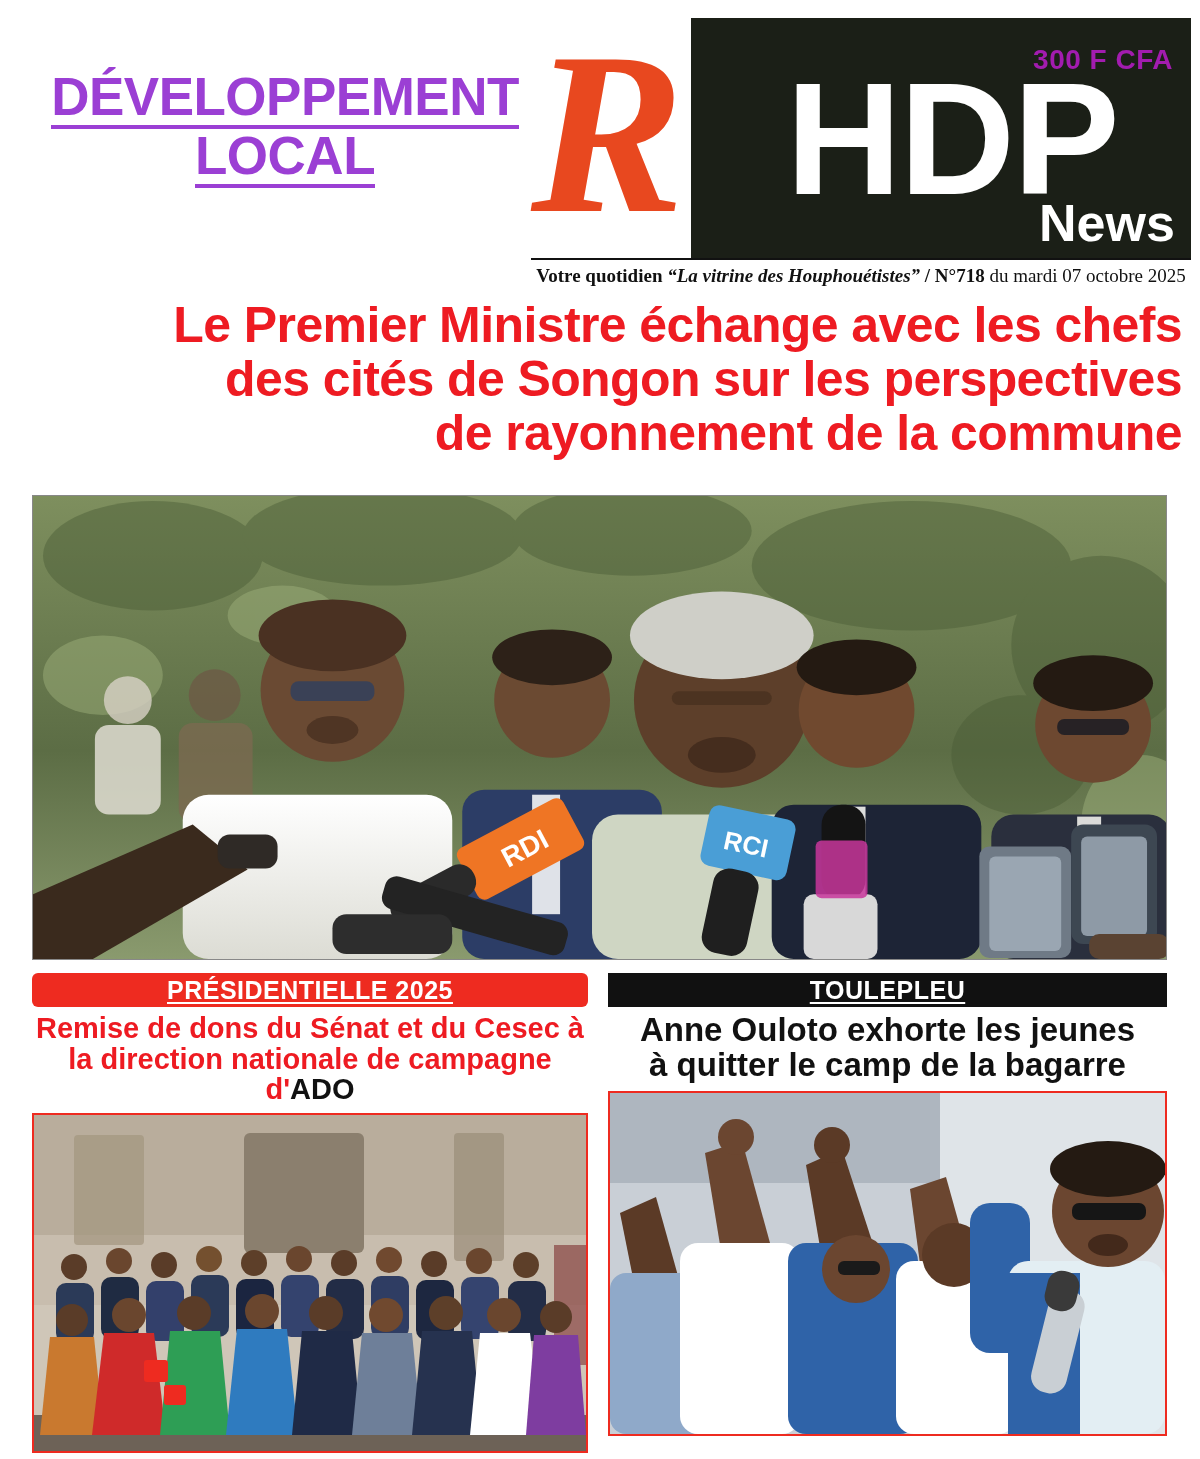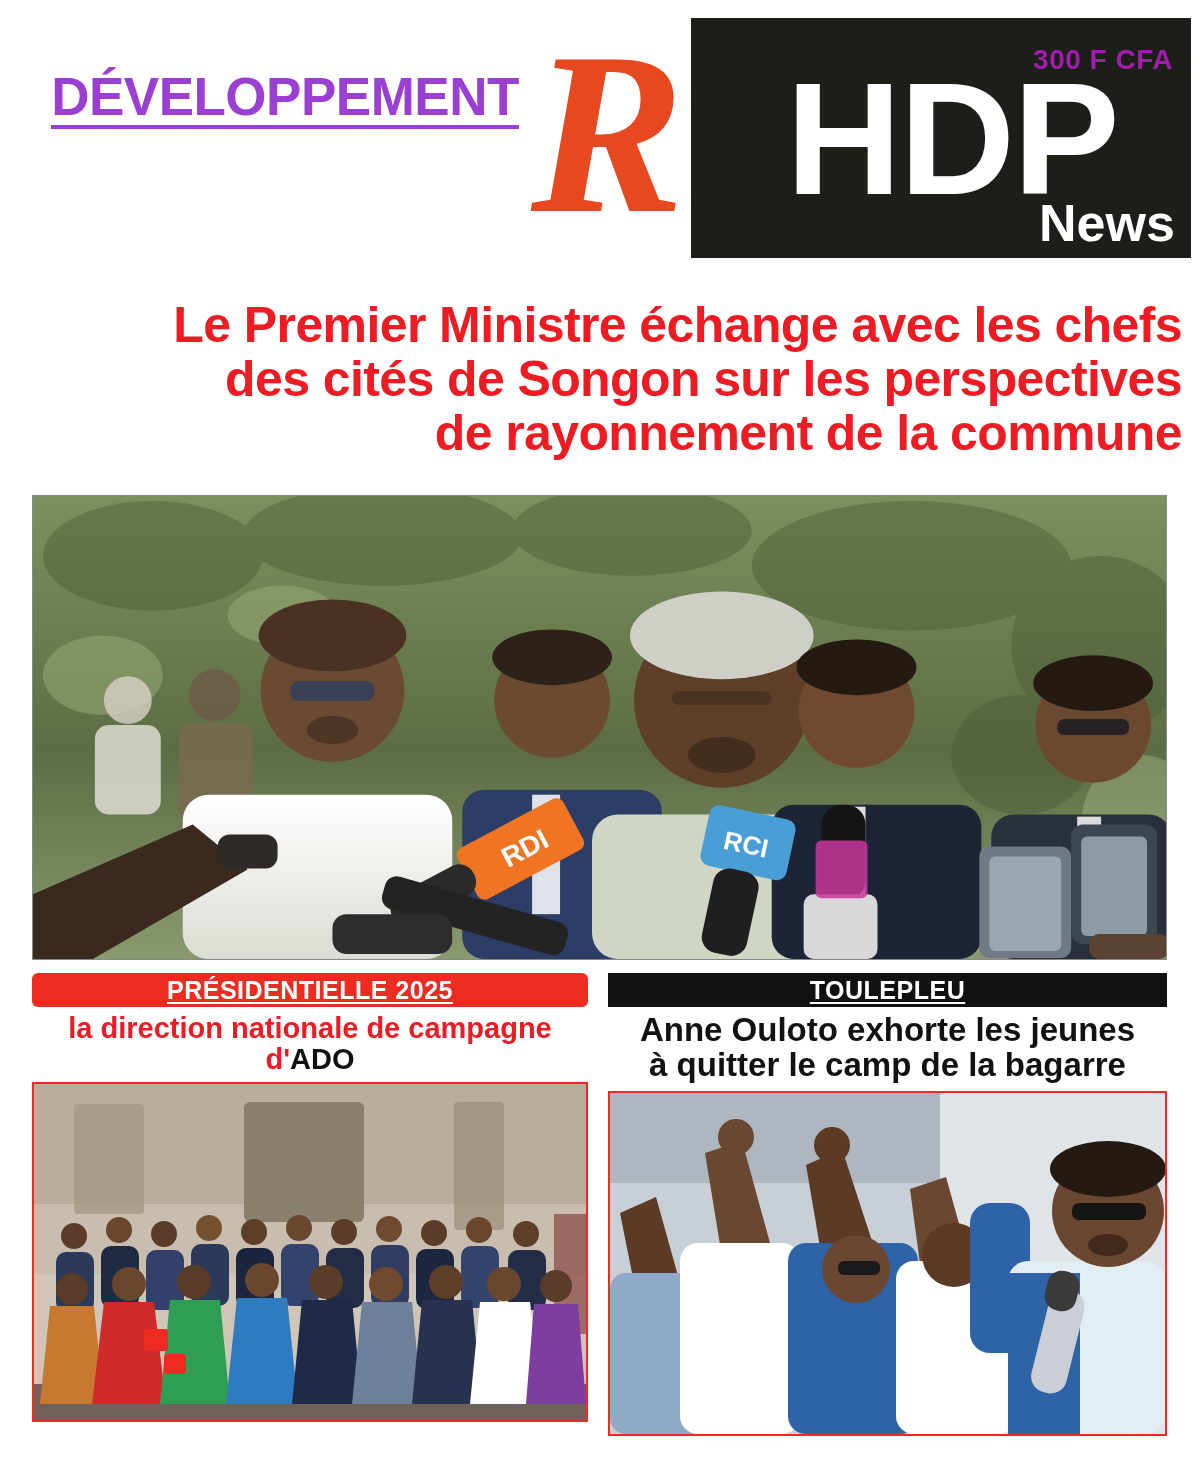--- a/index.html
+++ b/index.html
@@ -195,30 +195,36 @@
 </style>
 </head>
 <body>
 
 <div class="page">
 
   <div class="masthead">
 
     <div class="kicker">
       <span class="k-line">DÉVELOPPEMENT</span><br>
+      <span class="k-line">LOCAL</span>
     </div>
 
     <div class="logo-box">
       <div class="logo-black"></div>
       <div class="logo-r">R</div>
       <div class="logo-hdp">HDP</div>
       <div class="logo-news">News</div>
       <div class="price">300 F CFA</div>
     </div>
 
+    <div class="strapline">
+      <b>Votre quotidien</b>
+      <i>“La vitrine des Houphouétistes”</i>
+      <b>/ N°718</b><span> du mardi 07 octobre 2025</span>
+    </div>
   </div>
 
   <div class="main-headline">
     <div>Le Premier Ministre échange avec les chefs</div>
     <div>des cités de Songon sur les perspectives</div>
     <div>de rayonnement de la commune</div>
   </div>
 
   <div class="lead-photo">
     <svg viewBox="0 0 1135 465" preserveAspectRatio="none">
@@ -327,20 +333,21 @@
         <rect x="1058" y="440" width="80" height="25" rx="10" fill="#5a4332"></rect>
       </g>
     </svg>
   </div>
 
   <div class="col-left">
     <div class="band band-red">
       <span class="band-underline">PRÉSIDENTIELLE 2025</span>
     </div>
     <div class="sub-headline red">
+      <div>Remise de dons du Sénat et du Cesec à</div>
       <div>
         <span>la direction nationale de campagne d'</span><span class="inline-black">ADO</span>
       </div>
     </div>
     <div class="photo-frame left-photo">
       <svg viewBox="0 0 552 336" preserveAspectRatio="none">
         <rect x="0" y="0" width="552" height="336" fill="#cfc6b8"></rect>
         <rect x="0" y="0" width="552" height="120" fill="#b9ad9c"></rect>
         <rect x="0" y="120" width="552" height="70" fill="#c8bdae"></rect>
         <rect x="210" y="18" width="120" height="120" rx="6" fill="#8b7f6e"></rect>

